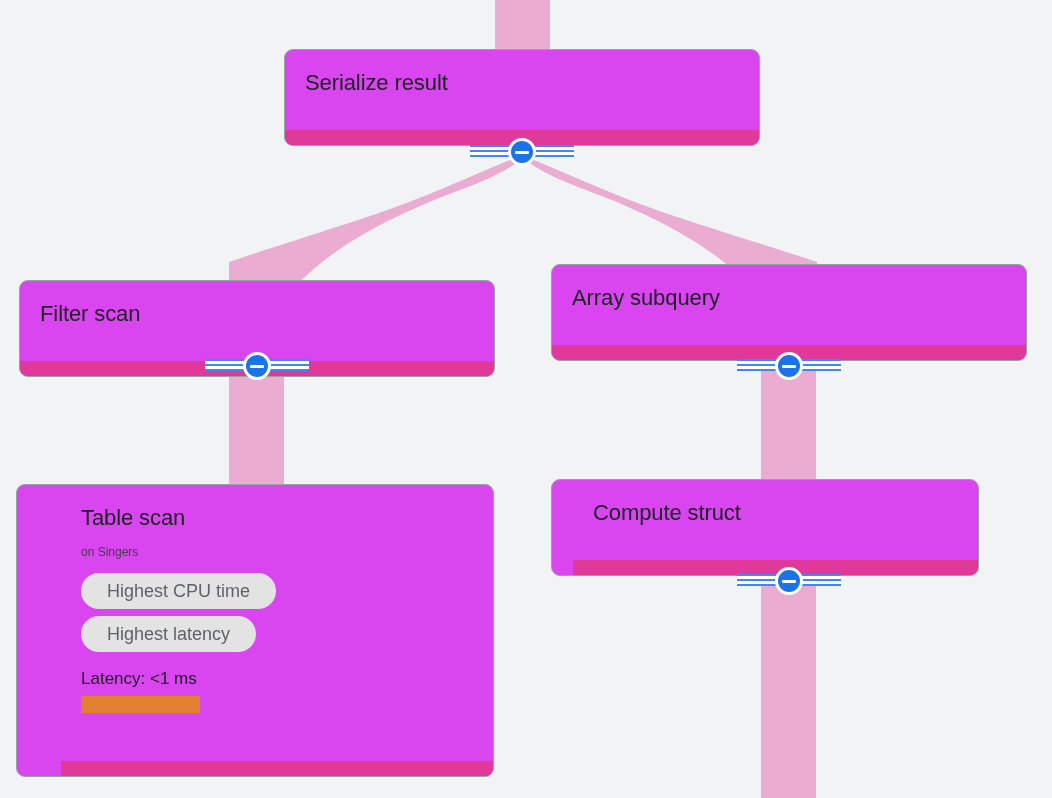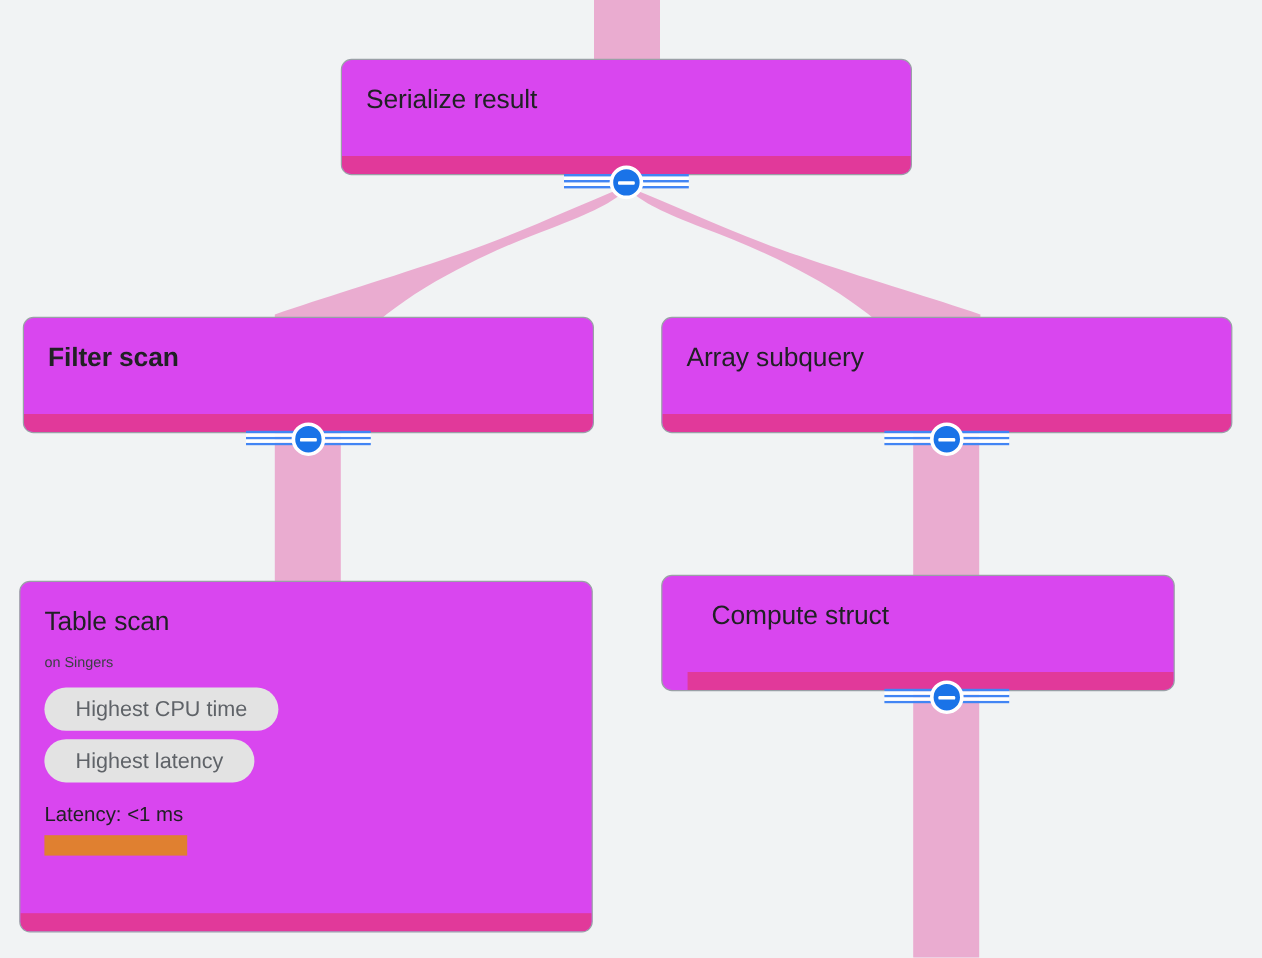--- a/index.html
+++ b/index.html
@@ -198,21 +198,21 @@
     <div class="node-body">
       <div class="node-title">Serialize result</div>
     </div>
     <div class="node-accent"></div>
   </div>
   <div class="toggle" style="left:470px; top:137px;">
     <div class="toggle-rails"></div>
     <div class="toggle-knob"></div>
   </div>
 
-  <div class="node" style="left:19px; top:264px; width:476px; height:97px;font-weight:bold;">
+  <div class="node" style="left:19px; top:280px; width:476px; height:97px;">
     <div class="node-body">
       <div class="node-title">Filter scan</div>
     </div>
     <div class="node-accent"></div>
   </div>
   <div class="toggle" style="left:205px; top:351px;">
     <div class="toggle-rails"></div>
     <div class="toggle-knob"></div>
   </div>
 
@@ -220,21 +220,21 @@
     <div class="node-body">
       <div class="node-title">Array subquery</div>
     </div>
     <div class="node-accent"></div>
   </div>
   <div class="toggle" style="left:737px; top:351px;">
     <div class="toggle-rails"></div>
     <div class="toggle-knob"></div>
   </div>
 
-  <div class="node" style="left:16px; top:484px; width:478px; height:293px;">
+  <div class="node" style="left:16px; top:484px; width:478px; height:293px;padding-left:44px;">
     <div class="node-body">
       <div class="node-title">Table scan</div>
       <div class="node-subtitle">on Singers</div>
 
       <div class="badges">
         <div class="badge">Highest CPU time</div>
         <div class="badge">Highest latency</div>
       </div>
 
       <div class="metrics">

